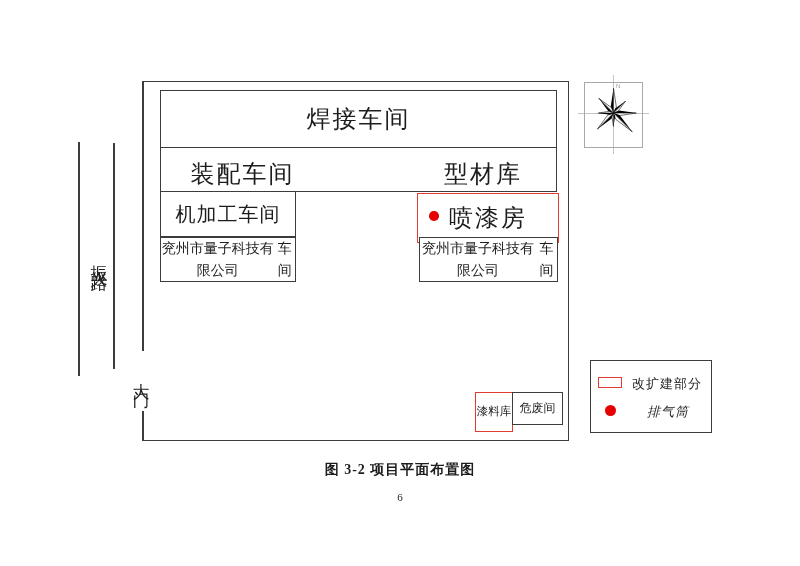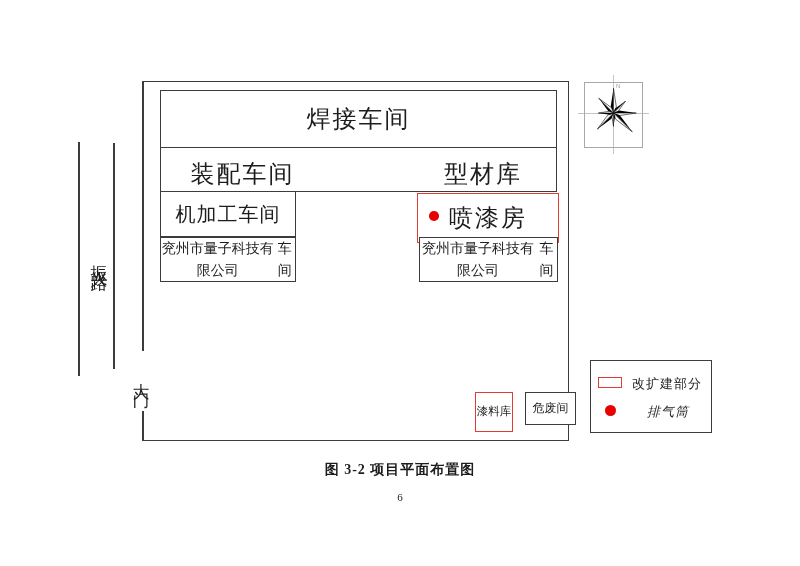--- a/index.html
+++ b/index.html
@@ -67,21 +67,21 @@
     <span>喷漆房</span>
   </div>
   <div class="box company" style="left:419px;top:237px;width:139px;height:45px;">
     <span>兖州市量子科技有限公司</span>
     <span>车间</span>
   </div>
 
   <div class="box red lbl-sm" style="left:475px;top:392px;width:38px;height:40px;">
     <span>漆料库</span>
   </div>
-  <div class="box lbl-sm" style="left:512px;top:392px;width:51px;height:33px;font-size:12px;margin-left:13px;">
+  <div class="box lbl-sm" style="left:512px;top:392px;width:51px;height:33px;font-size:12px;">
     <span>危废间</span>
   </div>
 
   <div class="crosshair" style="left:613px;top:75px;width:1px;height:79px;"></div>
   <div class="crosshair" style="left:578px;top:113px;width:71px;height:1px;"></div>
   <div class="abs" style="left:584px;top:82px;width:59px;height:66px;border:1px solid #a8a8a8;box-sizing:border-box;"></div>
   <div class="abs" style="left:616px;top:83px;font-size:6px;color:#9a9a9a;font-family:'Liberation Sans',sans-serif;">N</div>
   <svg class="abs" style="left:585px;top:83px;" width="57" height="62" viewBox="-30 -31 60 64">
     <g>
       <polygon points="0,0 -3,-6.3 0,-26" fill="#000"></polygon>

